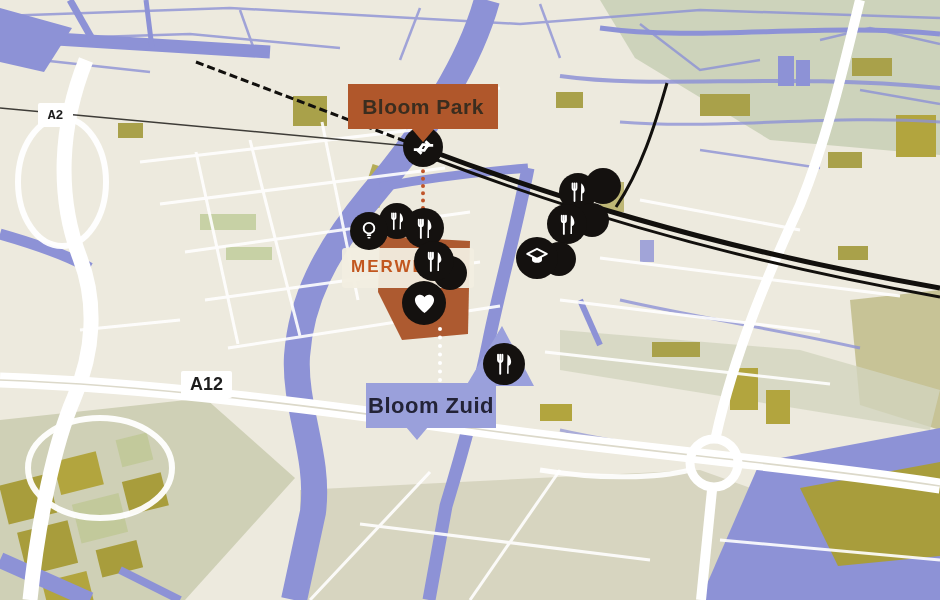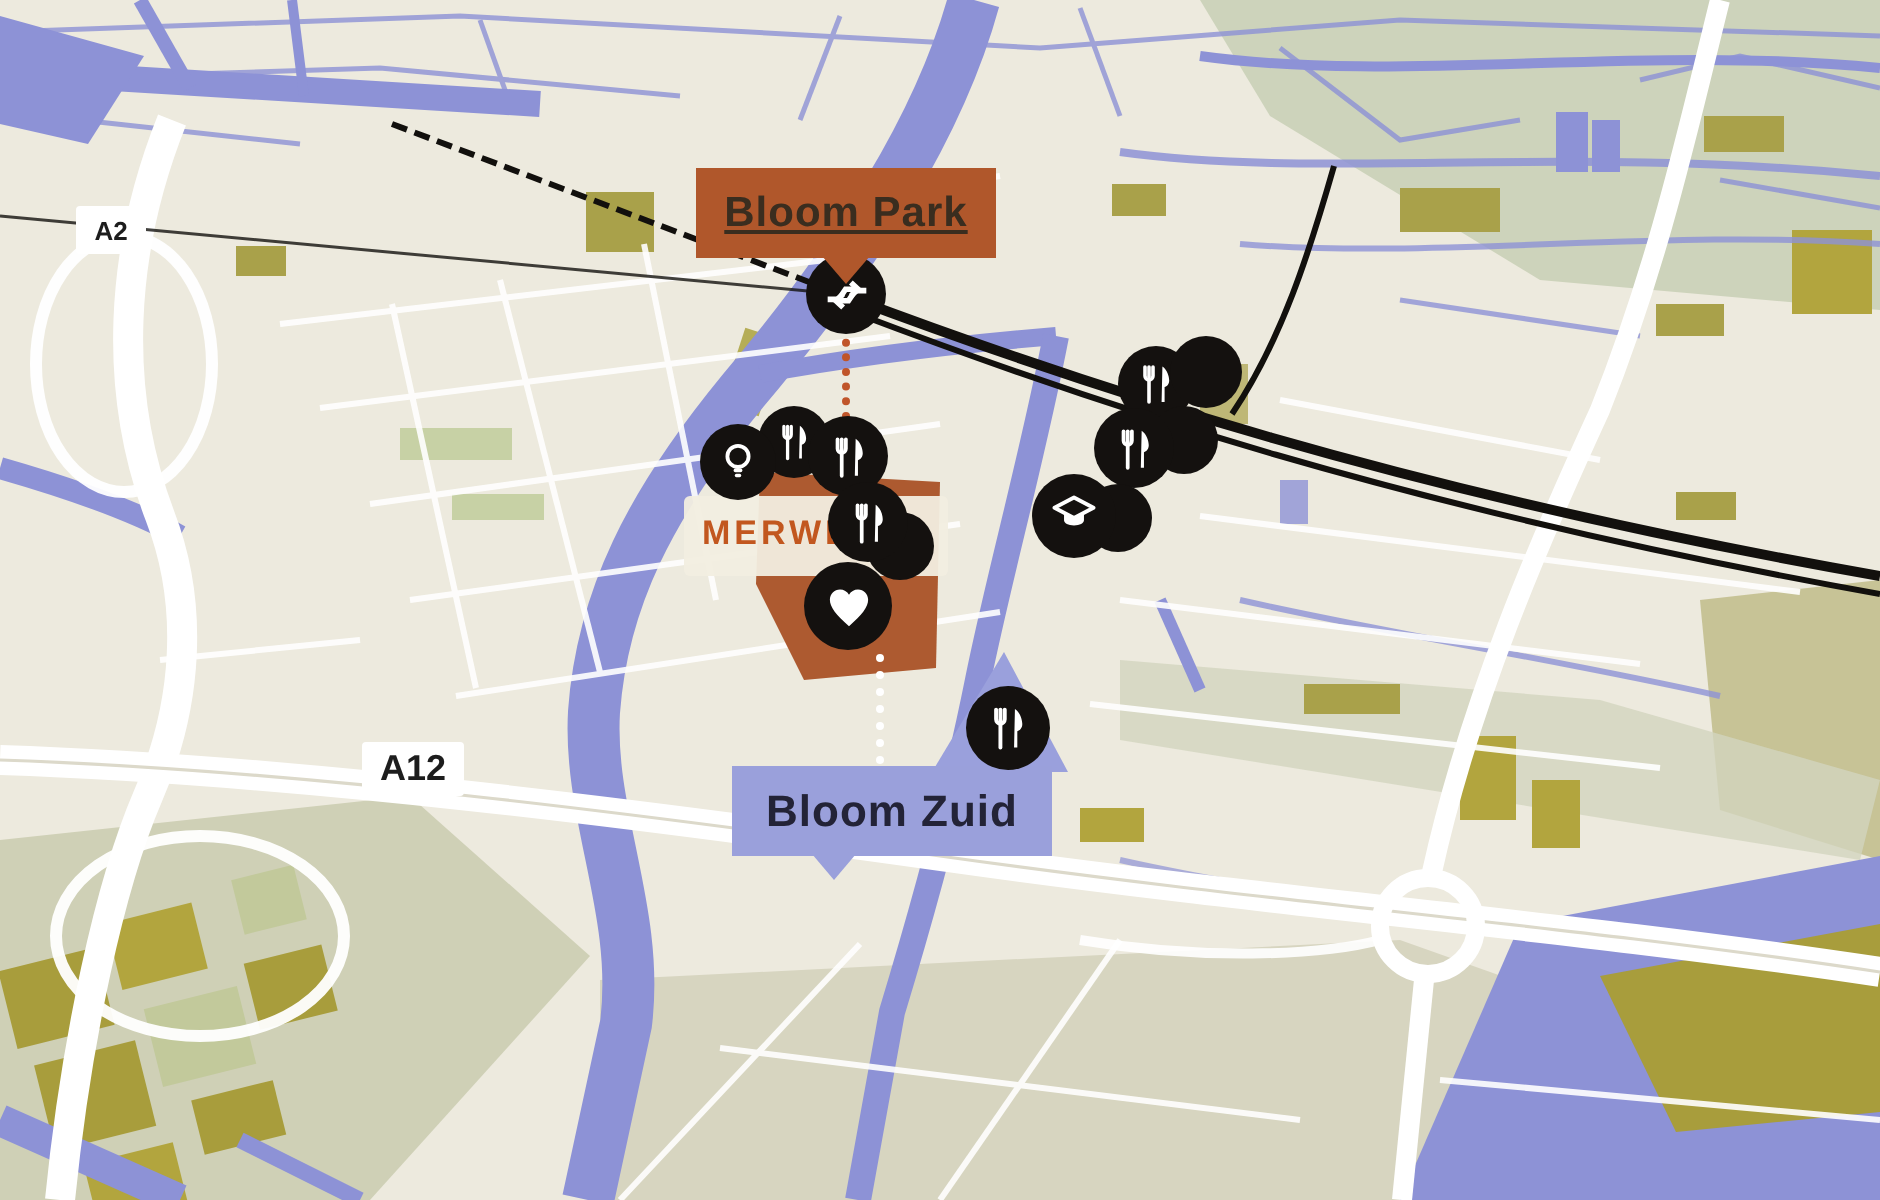--- a/index.html
+++ b/index.html
@@ -14,44 +14,44 @@
   }
   .map-svg{position:absolute;left:0;top:0;width:940px;height:600px;z-index:0;}
 
   
   .region-label{
     position:absolute; display:flex; align-items:center; justify-content:center;
     font-weight:bold; letter-spacing:.5px; z-index:7; cursor:pointer;
   }
   .bloom-park-label{
     left:348px; top:84px; width:150px; height:45px;
-    background:var(--bloom-park); color:#3a2d1f; font-size:21px;text-decoration:underline;
+    background:var(--bloom-park); color:#3a2d1f; font-size:21px;
   }
   .bloom-park-label::after{
     content:""; position:absolute; bottom:-13px; left:calc(50% - 12px);
     border:12px solid transparent; border-top:14px solid var(--bloom-park); border-bottom:0;
   }
   .bloom-zuid-label{
-    left:366px; top:383px; width:160px; height:45px;
+    left:366px; top:383px; width:130px; height:45px;
     background:var(--bloom-zuid); color:#232337; font-size:22px; z-index:5;
   }
   .bloom-zuid-label::after{
     content:""; position:absolute; bottom:-12px; left:40px;
     border:11px solid transparent; border-top:13px solid var(--bloom-zuid); border-bottom:0;
   }
   .merwede-label{
     position:absolute; left:351px; top:257px; z-index:2;
     color:var(--merwede-text); font-size:17px; font-weight:bold; letter-spacing:2px;
   }
   .road-badge{
     position:absolute; background:#ffffff; color:#1d1d1d; font-weight:bold;
     display:flex; align-items:center; justify-content:center; z-index:2;
     border-radius:2px;
   }
-  .a2-badge{left:38px; top:103px; width:35px; height:24px; font-size:13px;}
+  .a2-badge{left:38px; top:103px; width:35px; height:24px; font-size:13px;font-family:Liberation Mono, monospace;}
   .a12-badge{left:181px; top:371px; width:51px; height:27px; font-size:18px;}
 
   
   .marker{
     position:absolute; border-radius:50%; background:var(--marker);
     display:flex; align-items:center; justify-content:center; z-index:6; cursor:pointer;
   }
   .marker svg{display:block;}
   .connector{position:absolute; width:0; z-index:3;}
   .icon-defs{position:absolute; width:0; height:0; overflow:hidden;}

